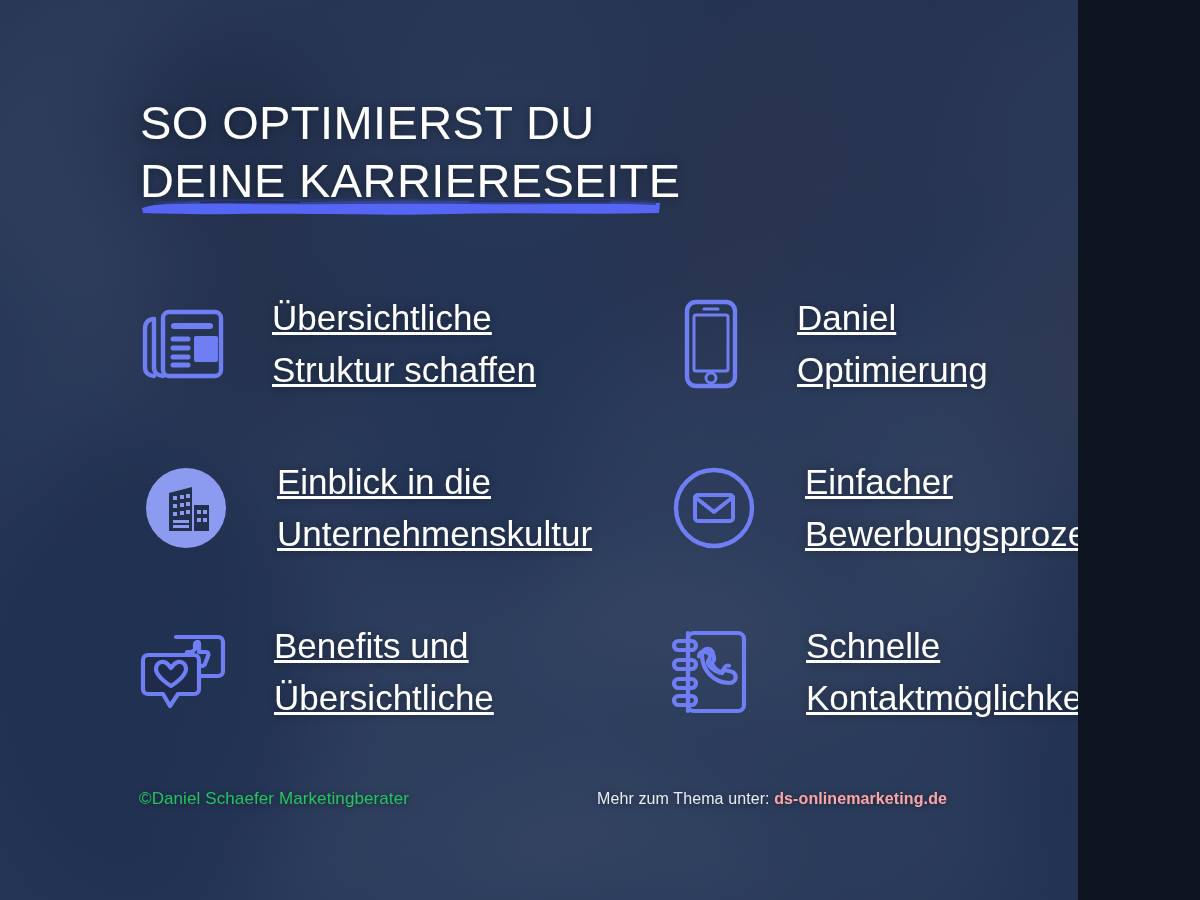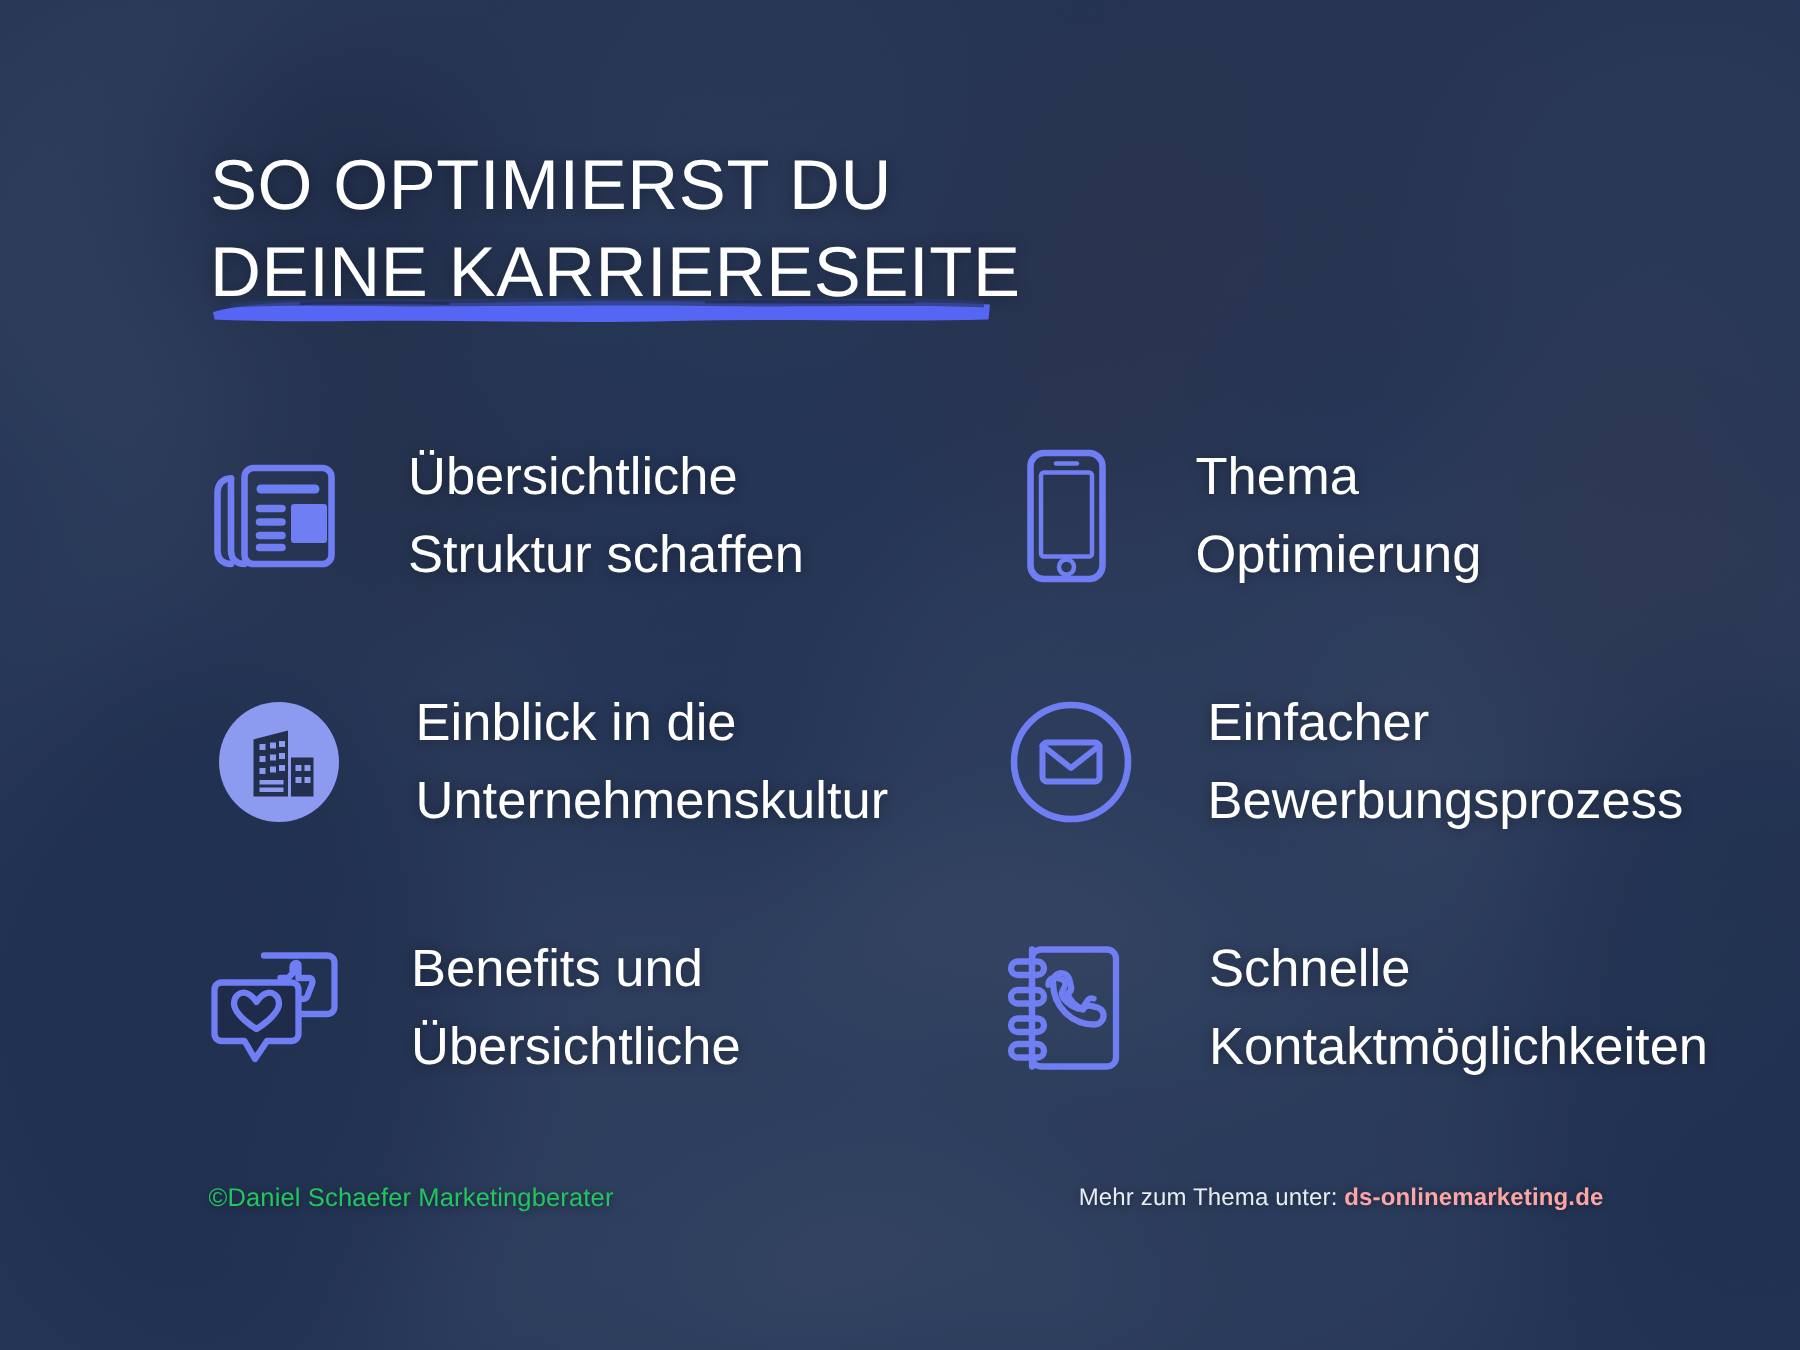--- a/index.html
+++ b/index.html
@@ -6,21 +6,21 @@
   html, body {
     margin: 0;
     padding: 0;
     background: #0e1420;
   }
   body {
     font-family: "Liberation Sans", sans-serif;
   }
   .poster {
     position: relative;
-    width: 1200px;
+    width: 1078px;
     height: 900px;
     overflow: hidden;
     background: #2b3b55;
     user-select: none;
   }
 
   
   .photo {
     position: absolute;
     inset: 0;
@@ -118,20 +118,21 @@
     flex: 0 0 auto;
     display: block;
   }
   .item .txt {
     color: #ffffff;
     font-size: 35px;
     line-height: 52px;
     font-weight: 400;
     white-space: pre-line;
     text-shadow: 0 1px 8px rgba(0,0,0,.35);
+    text-decoration: underline;
   }
 
   
   .r1c1 { left: 138px; top: 292px; }
   .r1c2 { left: 683px; top: 292px; }
   .r2c1 { left: 145px; top: 456px; }
   .r2c2 { left: 673px; top: 456px; }
   .r3c1 { left: 138px; top: 620px; }
   .r3c2 { left: 668px; top: 620px; }
 
@@ -237,21 +238,21 @@
 
       <div class="item r1c2">
         <svg class="ico" width="56" height="90" viewBox="0 0 56 90">
           <g fill="none" stroke="#6f7ef2" stroke-linejoin="round" stroke-linecap="round">
             <rect x="4" y="3" width="48" height="84" rx="9" stroke-width="4.4"></rect>
             <rect x="11" y="16" width="34" height="56" rx="2" stroke-width="3"></rect>
             <circle cx="28" cy="79" r="5" stroke-width="3"></circle>
             <path d="M21,10 L35,10" stroke-width="3"></path>
           </g>
         </svg>
-        <div class="txt">Thema
+        <div class="txt">Daniel
 Optimierung</div>
       </div>
 
       <div class="item r2c2">
         <svg class="ico" width="82" height="82" viewBox="0 0 82 82">
           <circle cx="41" cy="41" r="38" fill="none" stroke="#6f7ef2" stroke-width="4.4"></circle>
           <g fill="none" stroke="#6f7ef2" stroke-width="4" stroke-linejoin="round" stroke-linecap="round">
             <rect x="22" y="28" width="38" height="26" rx="3"></rect>
             <path d="M22,30 L41,45 L60,30"></path>
           </g>

